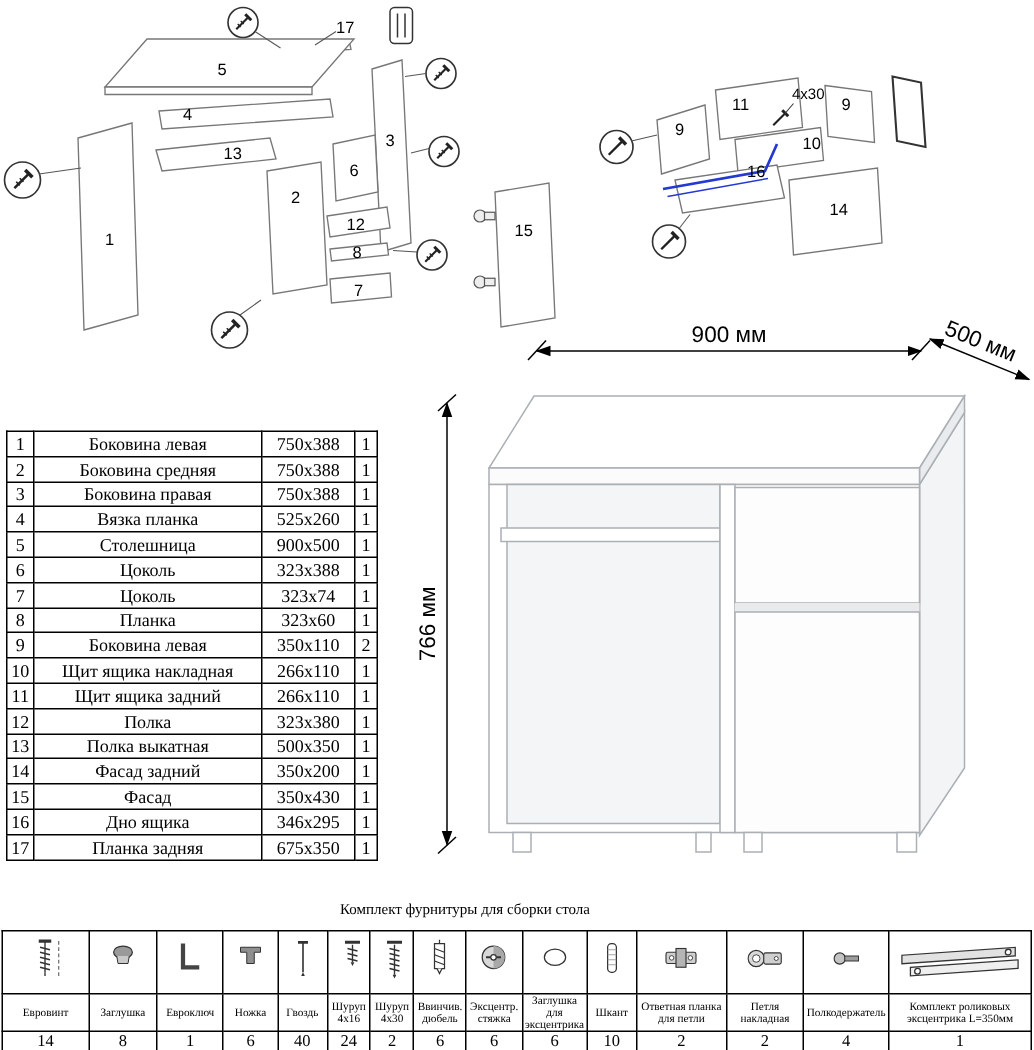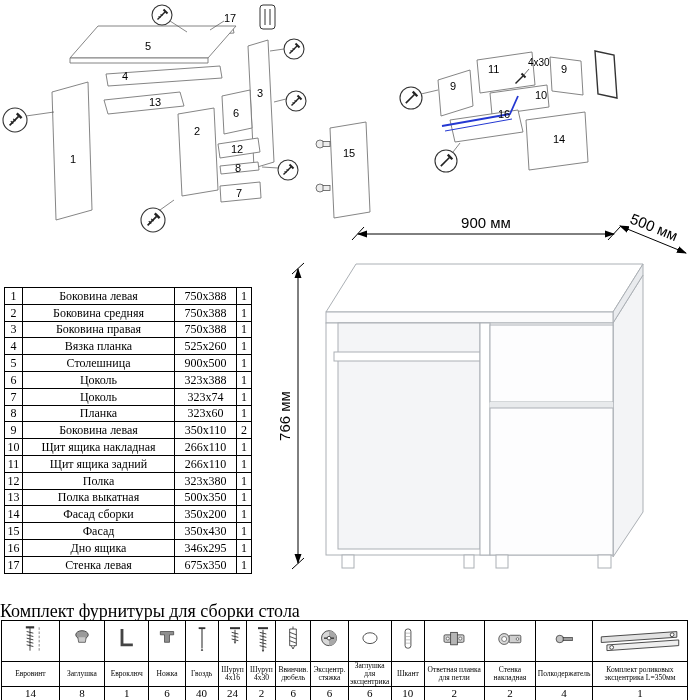--- a/index.html
+++ b/index.html
@@ -8,21 +8,21 @@
   .diagram{position:absolute}
   .diagram text{font-family:"Liberation Sans",sans-serif}
 
   .parts-table{position:absolute;left:4px;top:287px;border-collapse:collapse;font-size:12px}
   .parts-table td{border:1px solid #000;height:16.8px;line-height:1;padding:0 3px;white-space:nowrap}
   .parts-table td.part-number{width:18px;text-align:center;padding:0 1px}
   .parts-table td.part-name{width:152px;text-align:center}
   .parts-table td.part-size{width:62px;text-align:center}
   .parts-table td.part-qty{width:15px;text-align:center;padding:0 1px}
 
-  .hw-title{position:absolute;left:0;top:601px;width:620px;font-size:18px}
+  .hw-title{position:absolute;left:0;top:601px;width:620px;text-align:center;font-size:10px}
 
   .hw-table{position:absolute;left:1px;top:620px;width:687px;border-collapse:collapse;table-layout:fixed}
   .hw-table td{border:1px solid #000;overflow:hidden}
   .hw-icon-cell{height:38px;text-align:center;vertical-align:middle;padding:1px}
   .hw-name-cell{height:22px;font-size:7.5px;line-height:1.05;text-align:center;vertical-align:middle;padding:0 1px}
   .hw-qty-cell{height:14px;font-size:11px;text-align:center;vertical-align:middle}
 </style>
 </head>
 <body>
 
@@ -253,39 +253,39 @@
         <td class="part-qty">1</td>
       </tr>
       <tr>
         <td class="part-number">13</td>
         <td class="part-name">Полка выкатная</td>
         <td class="part-size">500x350</td>
         <td class="part-qty">1</td>
       </tr>
       <tr>
         <td class="part-number">14</td>
-        <td class="part-name">Фасад сборки</td>
+        <td class="part-name">Фасад задний</td>
         <td class="part-size">350x200</td>
         <td class="part-qty">1</td>
       </tr>
       <tr>
         <td class="part-number">15</td>
         <td class="part-name">Фасад</td>
         <td class="part-size">350x430</td>
         <td class="part-qty">1</td>
       </tr>
       <tr>
         <td class="part-number">16</td>
         <td class="part-name">Дно ящика</td>
         <td class="part-size">346x295</td>
         <td class="part-qty">1</td>
       </tr>
       <tr>
         <td class="part-number">17</td>
-        <td class="part-name">Стенка левая</td>
+        <td class="part-name">Планка задняя</td>
         <td class="part-size">675x350</td>
         <td class="part-qty">1</td>
       </tr>
     </tbody>
 </table>
 
 <div class="hw-title">Комплект фурнитуры для сборки стола</div>
 
 <table class="hw-table">
   <tbody>
@@ -384,21 +384,21 @@
         <td class="hw-name-cell">Евроключ</td>
         <td class="hw-name-cell">Ножка</td>
         <td class="hw-name-cell">Гвоздь</td>
         <td class="hw-name-cell">Шуруп 4x16</td>
         <td class="hw-name-cell">Шуруп 4x30</td>
         <td class="hw-name-cell">Ввинчив. дюбель</td>
         <td class="hw-name-cell">Эксцентр. стяжка</td>
         <td class="hw-name-cell">Заглушка для эксцентрика</td>
         <td class="hw-name-cell">Шкант</td>
         <td class="hw-name-cell">Ответная планка для петли</td>
-        <td class="hw-name-cell">Стенка накладная</td>
+        <td class="hw-name-cell">Петля накладная</td>
         <td class="hw-name-cell">Полкодержатель</td>
         <td class="hw-name-cell">Комплект роликовых эксцентрика L=350мм</td>
       </tr>
     <tr>
         <td class="hw-qty-cell">14</td>
         <td class="hw-qty-cell">8</td>
         <td class="hw-qty-cell">1</td>
         <td class="hw-qty-cell">6</td>
         <td class="hw-qty-cell">40</td>
         <td class="hw-qty-cell">24</td>

